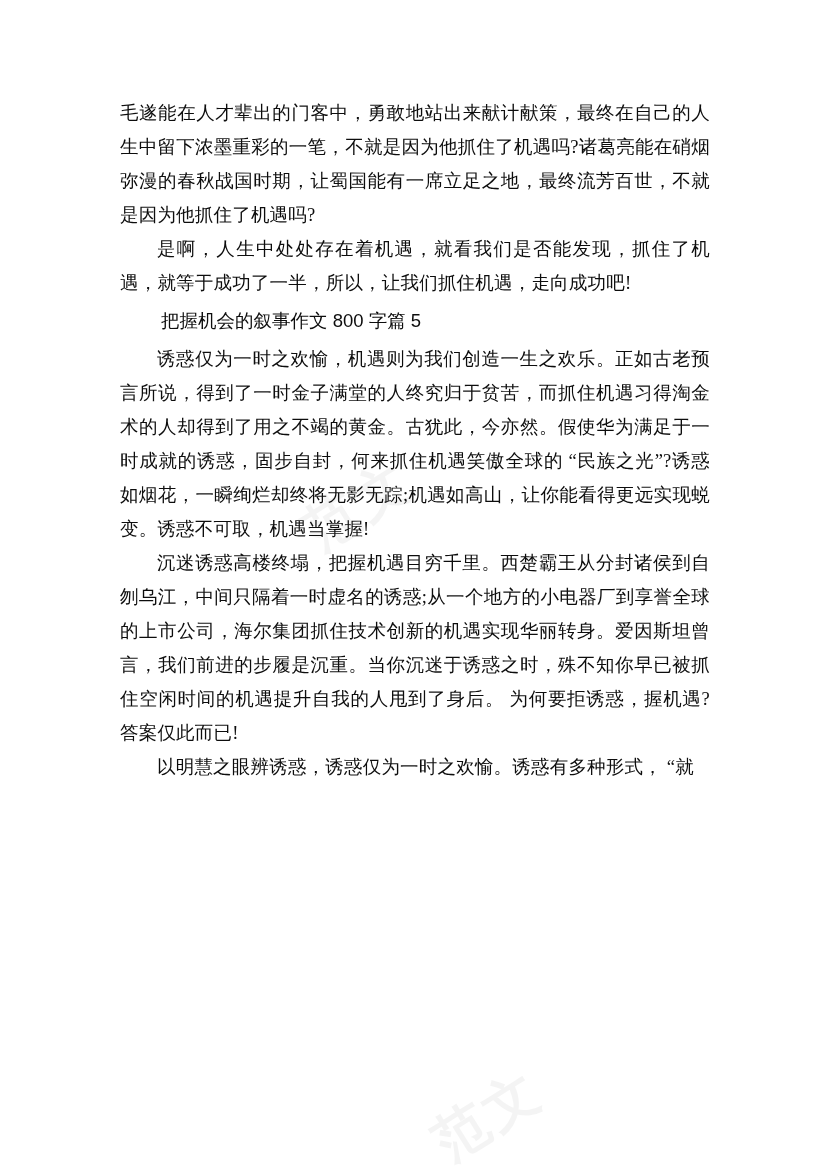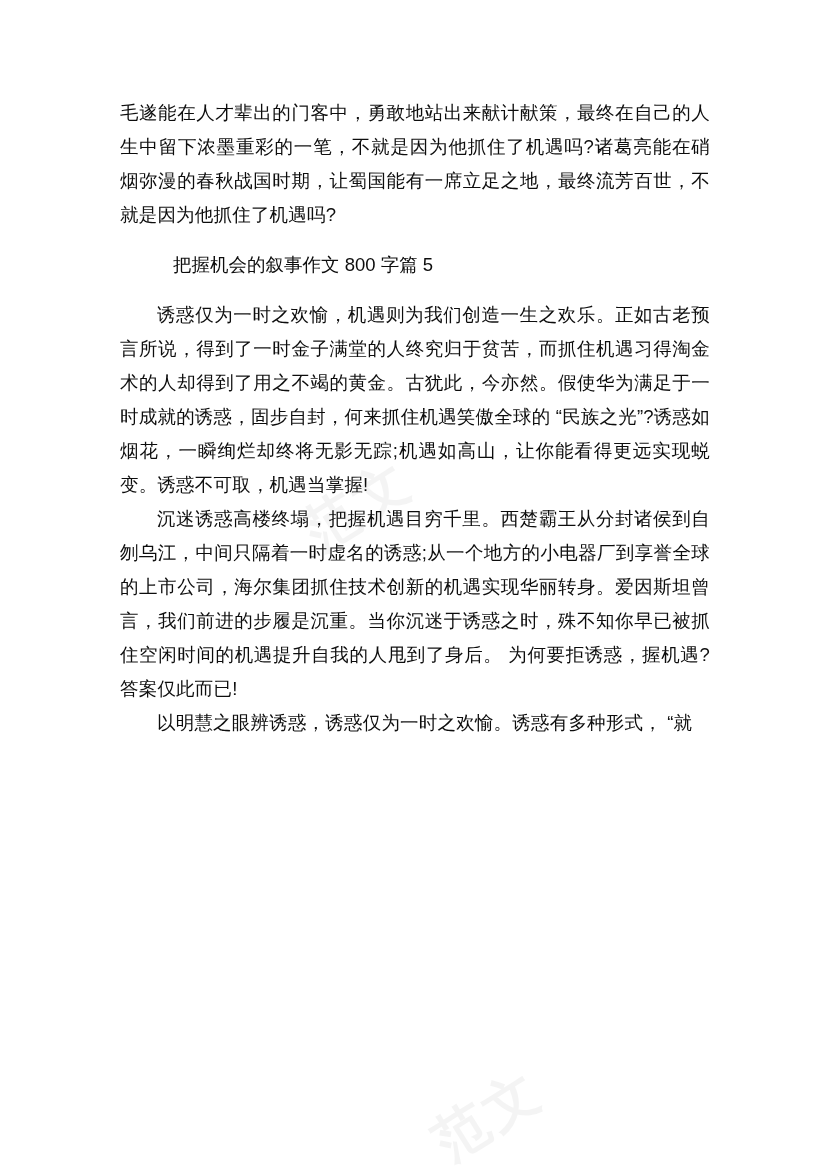--- a/index.html
+++ b/index.html
@@ -25,27 +25,27 @@
     width: 590px;
   }
   .para {
     margin: 0 0 0 0;
     font-size: 18.5px;
     line-height: 34px;
     color: #0d0d0d;
     text-align: justify;
     text-justify: inter-ideograph;
     letter-spacing: 0.2px;
-    font-family: Liberation Sans, sans-serif;
+    font-family: Liberation Serif, serif;
   }
   .para.indent {
     text-indent: 2em;
   }
   .heading {
-    margin: 16px;
+    margin: 4px;
     font-size: 18.5px;
     line-height: 34px;
     color: #0d0d0d;
     text-indent: 2em;
     font-weight: 400;
   }
   .watermark {
     position: absolute;
     pointer-events: none;
     color: rgba(0, 0, 0, 0.045);
@@ -62,19 +62,20 @@
 </head>
 <body>
 
 <div class="page">
 
   <div class="watermark wm1">范文</div>
   <div class="watermark wm2">范文</div>
 
   <div class="content">
     <p class="para">毛遂能在人才辈出的门客中，勇敢地站出来献计献策，最终在自己的人生中留下浓墨重彩的一笔，不就是因为他抓住了机遇吗?诸葛亮能在硝烟弥漫的春秋战国时期，让蜀国能有一席立足之地，最终流芳百世，不就是因为他抓住了机遇吗?</p>
+    <p class="para indent">是啊，人生中处处存在着机遇，就看我们是否能发现，抓住了机遇，就等于成功了一半，所以，让我们抓住机遇，走向成功吧!</p>
     <h2 class="heading">把握机会的叙事作文 800 字篇 5</h2>
     <p class="para indent">诱惑仅为一时之欢愉，机遇则为我们创造一生之欢乐。正如古老预言所说，得到了一时金子满堂的人终究归于贫苦，而抓住机遇习得淘金术的人却得到了用之不竭的黄金。古犹此，今亦然。假使华为满足于一时成就的诱惑，固步自封，何来抓住机遇笑傲全球的 “民族之光”?诱惑如烟花，一瞬绚烂却终将无影无踪;机遇如高山，让你能看得更远实现蜕变。诱惑不可取，机遇当掌握!</p>
     <p class="para indent">沉迷诱惑高楼终塌，把握机遇目穷千里。西楚霸王从分封诸侯到自刎乌江，中间只隔着一时虚名的诱惑;从一个地方的小电器厂到享誉全球的上市公司，海尔集团抓住技术创新的机遇实现华丽转身。爱因斯坦曾言，我们前进的步履是沉重。当你沉迷于诱惑之时，殊不知你早已被抓住空闲时间的机遇提升自我的人甩到了身后。 为何要拒诱惑，握机遇?答案仅此而已!</p>
     <p class="para indent">以明慧之眼辨诱惑，诱惑仅为一时之欢愉。诱惑有多种形式， “就</p>
   </div>
 
 </div>
 
 </body></html>

